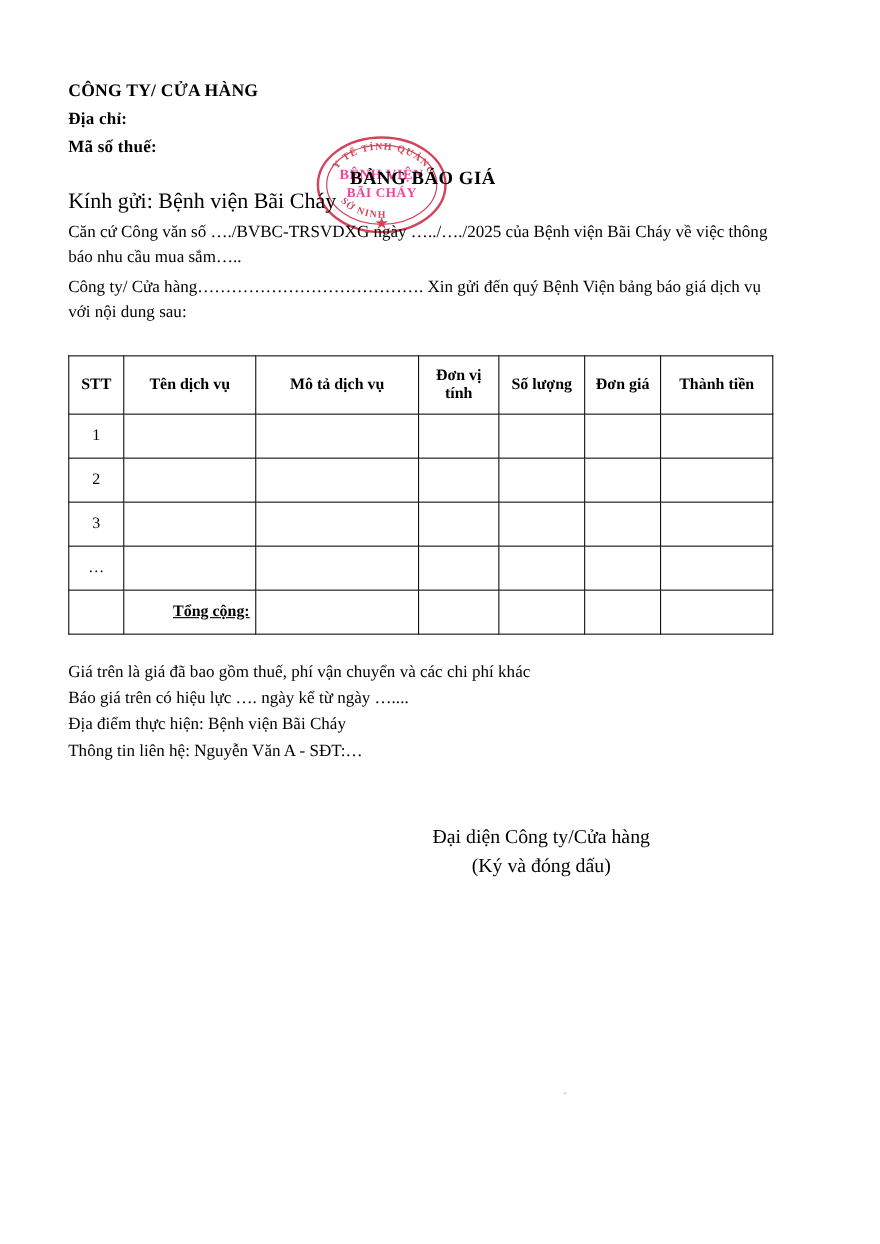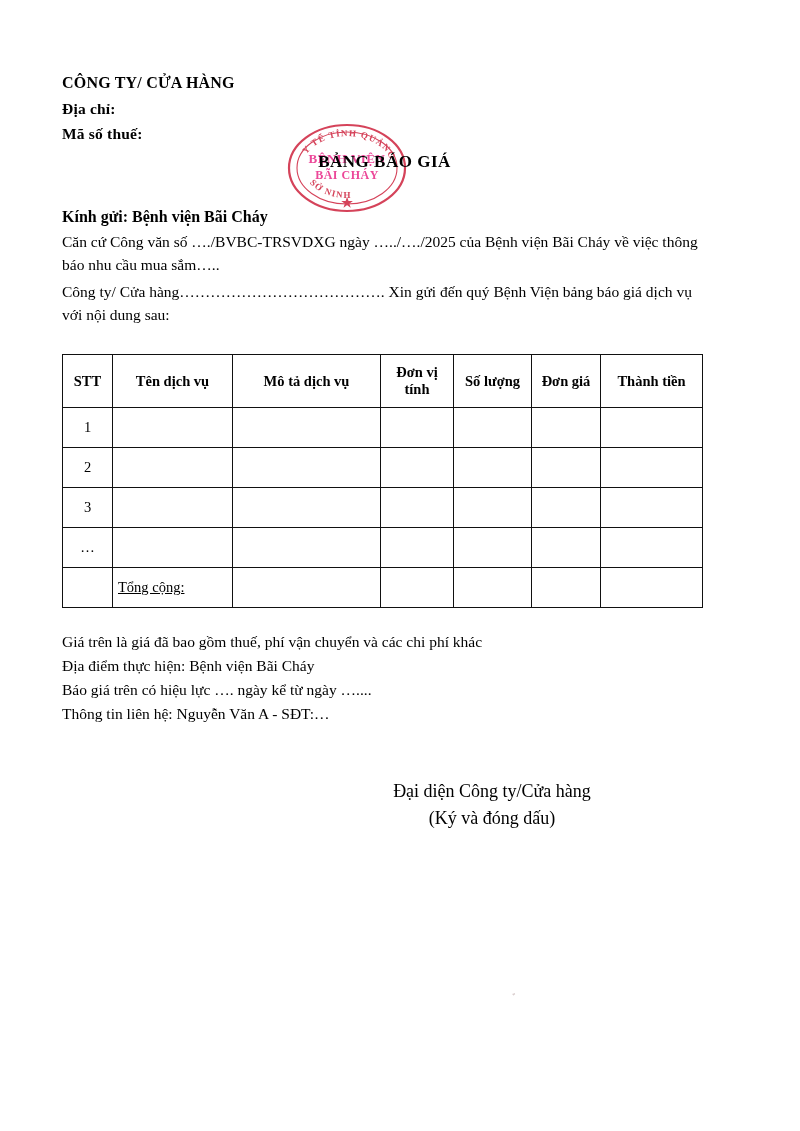--- a/index.html
+++ b/index.html
@@ -39,23 +39,22 @@
   .doc-title {
     text-align: center;
     font-weight: bold;
     font-size: 17px;
     letter-spacing: 0.5px;
     margin-top: 6px;
     position: relative;
     z-index: 1;
   }
   .recipient {
-    font-weight: bold;
-    font-size: 16px;
-    margin-top: 36px;
+    font-weight: normal;
+    font-size: 20px;
   }
   .para {
     font-size: 15.5px;
     line-height: 1.45;
     margin-top: 5px;
     text-align: left;
   }
   table.quote {
     border-collapse: collapse;
     margin-top: 28px;
@@ -75,23 +74,24 @@
     height: 44px;
     line-height: 1.15;
   }
   table.quote td {
     height: 31px;
   }
   td.stt {
     text-align: center;
   }
   td.total-label {
-    font-weight: normal;
+    font-weight: bold;
     text-decoration: underline;
     padding-left: 8px;
+    text-align: right;
   }
   .notes {
     margin-top: 22px;
     font-size: 15.5px;
     line-height: 1.55;
   }
   .signature {
     margin-top: 52px;
     text-align: center;
     font-size: 18px;
@@ -250,22 +250,22 @@
           <td></td>
           <td></td>
           <td></td>
           <td></td>
         </tr>
       </tbody>
     </table>
 
     <div class="notes">
       <div>Giá trên là giá đã bao gồm thuế, phí vận chuyển và các chi phí khác</div>
+      <div>Báo giá trên có hiệu lực …. ngày kể từ ngày …....</div>
       <div>Địa điểm thực hiện: Bệnh viện Bãi Cháy</div>
-      <div>Báo giá trên có hiệu lực …. ngày kể từ ngày …....</div>
       <div>Thông tin liên hệ: Nguyễn Văn A - SĐT:…</div>
     </div>
 
     <div class="signature">
       <div>Đại diện Công ty/Cửa hàng</div>
       <div>(Ký và đóng dấu)</div>
     </div>
 
   </div>
 

